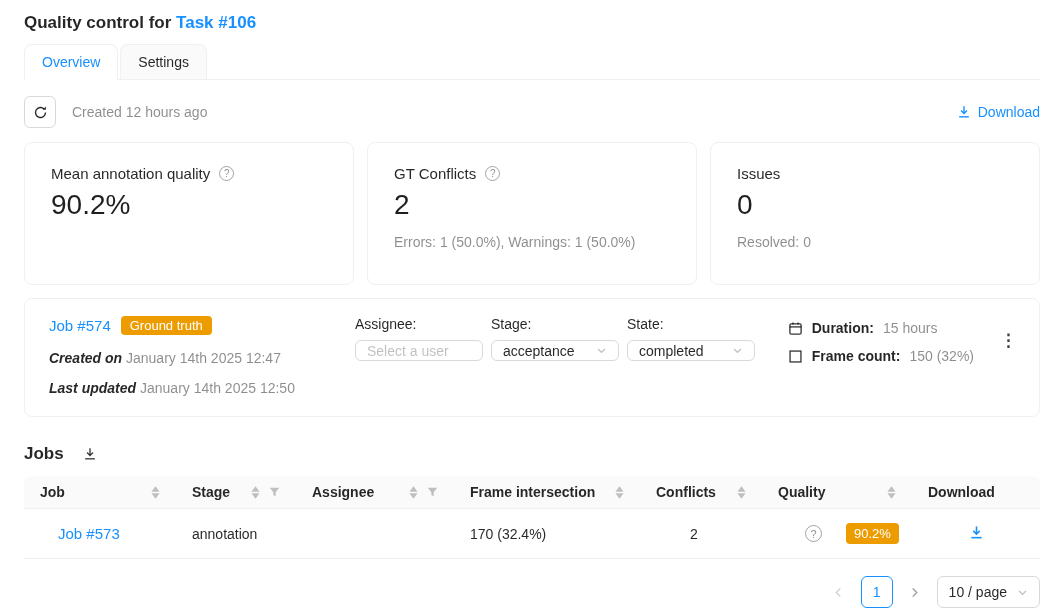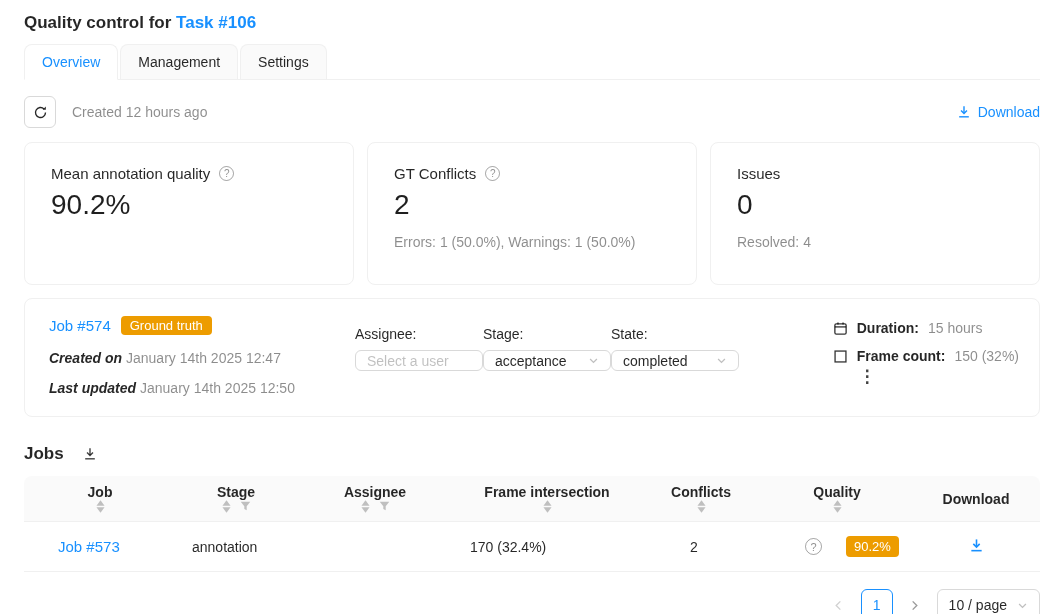--- a/index.html
+++ b/index.html
@@ -51,52 +51,52 @@
   .gtjob { display:flex; align-items:flex-start; margin-top:13px; border:1px solid #f0f0f0; border-radius:8px; padding:17px 20px 17px 24px; min-height:110px; }
   .gtjob-left { width:268px; flex:0 0 auto; }
   .gtjob-link-row { display:flex; align-items:center; gap:10px; }
   .job-link { color:#1890ff; font-size:15px; cursor:pointer; }
   .gt-badge { background:#ED9C00; color:#fff; font-size:13px; padding:2px 9px; border-radius:4px; }
   .meta-line { margin-top:9px; line-height:21px; }
   .meta-line.first { margin-top:13px; }
   .meta-label { font-weight:600;font-style:italic; }
   .meta-value { color:rgba(0,0,0,.45); }
 
-  .gtjob-controls { display:flex; margin-left:38px; margin-top:10px; }
+  .gtjob-controls { display:flex; gap:8px; margin-left:38px; margin-top:0; }
   .control { width:128px; }
   .control-label { margin-bottom:8px; }
   .select-box, .assignee-box {
     height:21px; border:1px solid #d9d9d9; border-radius:6px; background:#fff;
     display:flex; align-items:center; justify-content:space-between; padding:0 11px; cursor:pointer;
   }
   .assignee-box input { border:none; outline:none; width:100%; font-size:14px; font-family:"Liberation Sans",sans-serif; color:rgba(0,0,0,.85); }
   .assignee-box input::placeholder { color:rgba(0,0,0,.25); }
   .chev { color:rgba(0,0,0,.25); display:flex; }
 
-  .gtjob-right { margin-left:auto; display:flex; align-items:flex-start;flex-direction:column; }
+  .gtjob-right { margin-left:auto; display:flex; align-items:center; }
   .stat-lines { display:flex; flex-direction:column; gap:12px; padding-top:4px; }
   .stat-line { display:flex; align-items:center; gap:9px; }
   .stat-icon { display:flex; color:rgba(0,0,0,.8); }
   .stat-label { font-weight:600; }
   .stat-value { color:rgba(0,0,0,.45); }
   .more-btn { margin-left:24px; font-size:17px; font-weight:bold; color:rgba(0,0,0,.75); cursor:pointer; letter-spacing:0; line-height:1; padding:4px 2px; }
 
   
   .jobs-head { margin-top:27px; display:flex; align-items:center; gap:19px; }
   .jobs-title { font-size:17px; font-weight:bold; }
   .jobs-dl { color:rgba(0,0,0,.75); display:flex; cursor:pointer; }
 
   table { width:100%; border-collapse:collapse; table-layout:fixed; margin-top:12px; }
   thead th {
     background:#fafafa; font-weight:600; text-align:left; font-size:14px;
     padding:8px 16px; border-bottom:1px solid #f0f0f0; cursor:pointer;
   }
   thead th:first-child { border-top-left-radius:8px; }
   thead th:last-child { border-top-right-radius:8px; }
-  .th-inner { display:flex; align-items:center; justify-content:space-between;flex-direction:column; }
+  .th-inner { display:flex; align-items:center; justify-content:space-between; }
   .th-icons { display:flex; align-items:center; gap:9px; }
   .sorter { display:flex; flex-direction:column; color:#bfbfbf; line-height:0; }
   .funnel { color:#bfbfbf; display:flex; }
   tbody td { padding:14px 16px; border-bottom:1px solid #f0f0f0; font-size:14px; }
   .cell-job { padding-left:34px; }
   .cell-conflicts { display:flex; align-items:center; justify-content:space-between; padding-right:8px; }
   .cell-quality { display:flex; align-items:center; gap:24px; padding-left:27px; }
   .q-badge { background:#ED9C00; color:#fff; font-size:13px; padding:3px 8px; border-radius:4px; }
   .cell-download { text-align:center; }
   .row-dl { color:#1890ff; display:inline-flex; cursor:pointer; }
@@ -121,21 +121,20 @@
 
 <div class="content">
 
   <div class="page-title">
     <span>Quality control for</span>
     <span class="task-link">Task #106</span>
   </div>
 
   <div class="tabbar">
     <div class="tab active">Overview</div>
-    <div class="tab">Management</div>
     <div class="tab">Settings</div>
   </div>
 
   <div class="toolbar">
     <div class="refresh-btn">
       <span style="display:flex;">
         <svg width="15" height="15" viewBox="0 0 24 24" fill="none">
           <path d="M20 12a8 8 0 1 1-2.34-5.66" stroke="currentColor" stroke-width="2.2"></path>
           <path d="M20.5 2.5v5h-5z" fill="currentColor"></path>
         </svg>
@@ -168,21 +167,21 @@
         <span class="help-icon">?</span>
       </div>
       <div class="card-value">2</div>
       <div class="card-sub">Errors: 1 (50.0%), Warnings: 1 (50.0%)</div>
     </div>
     <div class="card">
       <div class="card-title">
         <span>Issues</span>
       </div>
       <div class="card-value">0</div>
-      <div class="card-sub">Resolved: 4</div>
+      <div class="card-sub">Resolved: 0</div>
     </div>
   </div>
 
   <div class="gtjob">
     <div class="gtjob-left">
       <div class="gtjob-link-row">
         <span class="job-link">Job #574</span>
         <span class="gt-badge">Ground truth</span>
       </div>
       <div class="meta-line first">

